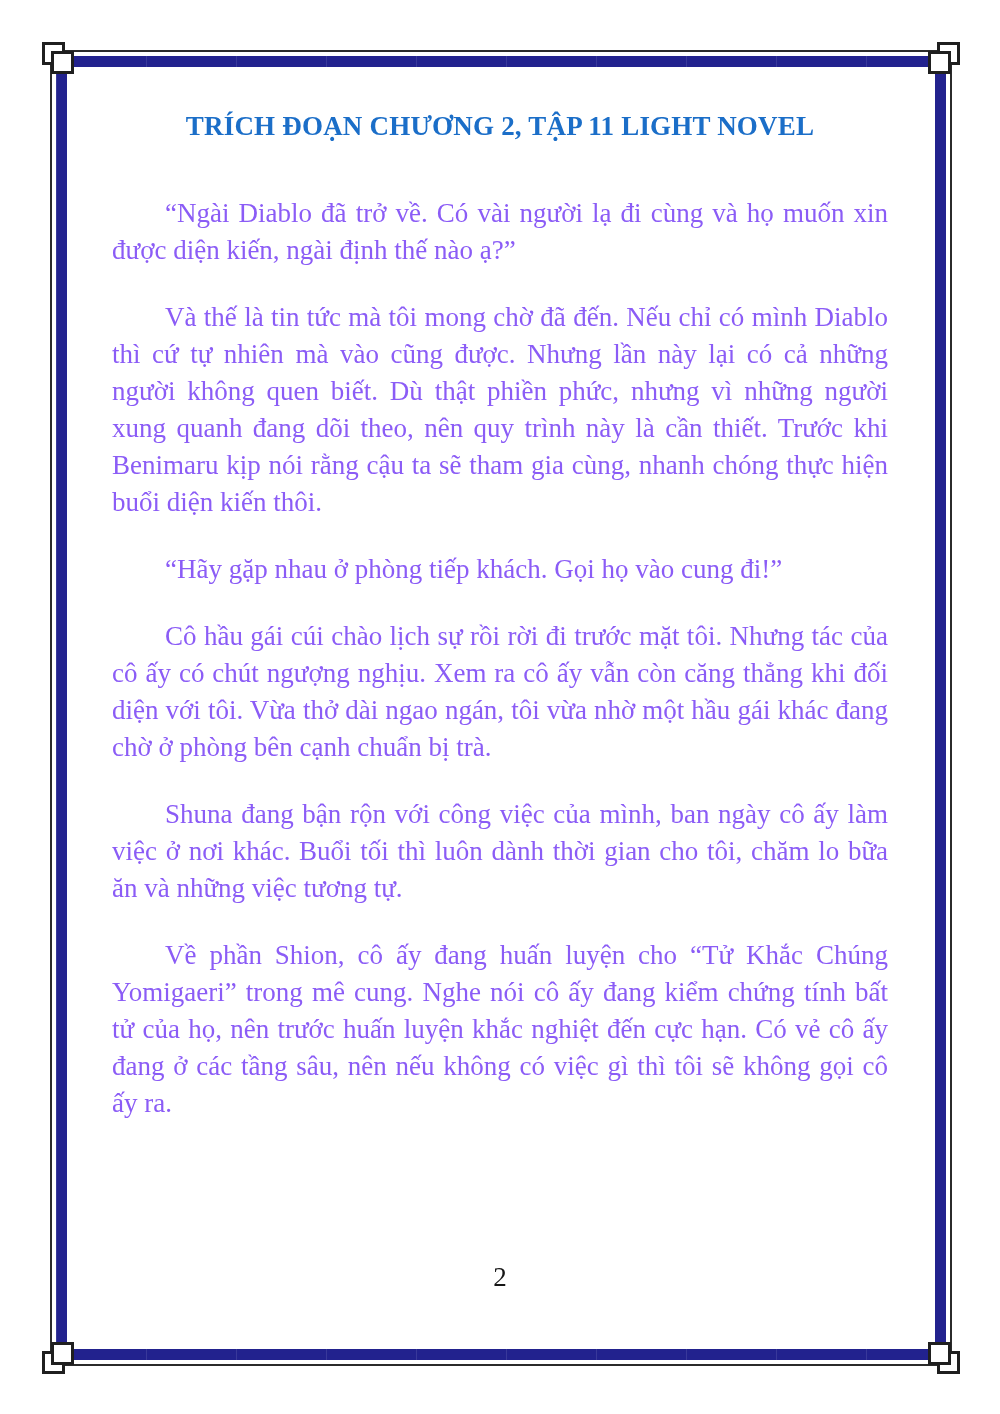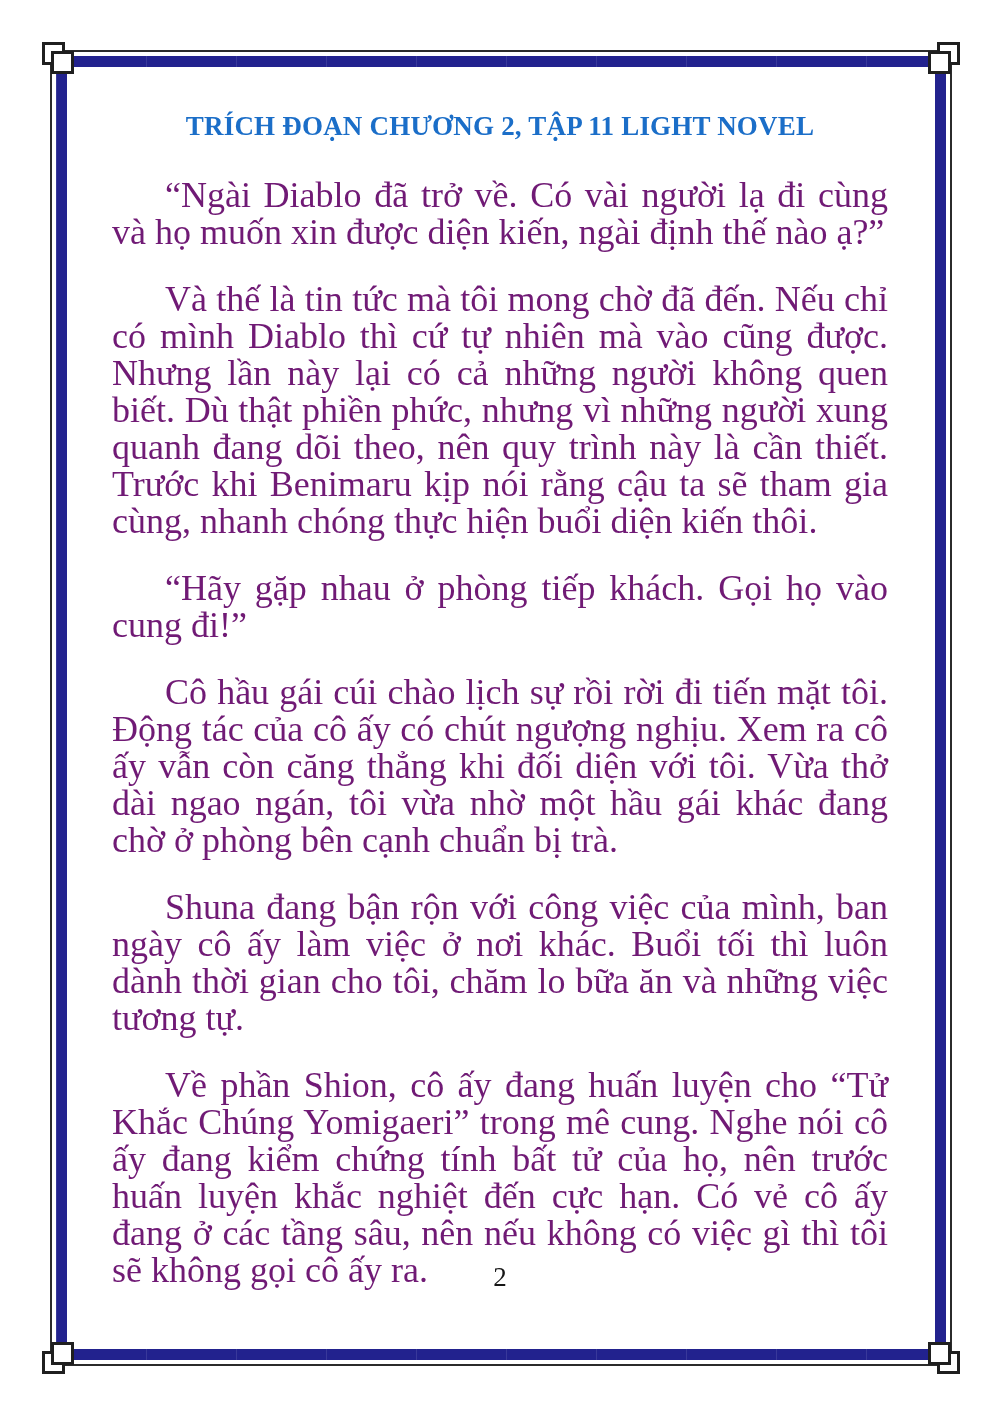--- a/index.html
+++ b/index.html
@@ -52,30 +52,30 @@
     position: absolute;
     left: 112px; right: 112px; top: 108px;
     color: #161616;
   }
   .doc-title {
     text-align: center;
     font-weight: bold;
     font-size: 27px;
     line-height: 37px;
     color: #1b6ec8;
-    margin: 0 0 32px 0;
+    margin: 0 0 50px 0;
     letter-spacing: 0.2px;
   }
   .para {
-    font-size: 36px;
+    font-size: 27px;
     line-height: 37px;
     text-align: justify;
     text-indent: 53px;
     margin: 0 0 30px 0;
-    color: #701a75;
+    color: #8b5cf6;
   }
   .page-number {
     position: absolute;
     left: 0; right: 0;
     top: 1262px;
     text-align: center;
     font-size: 27px;
     color: #161616;
   }
 </style>
@@ -102,20 +102,20 @@
   <div class="corner corner-br">
     <div class="sq sq1"></div>
     <div class="sq sq2"></div>
   </div>
 
   <div class="content">
     <h1 class="doc-title">TRÍCH ĐOẠN CHƯƠNG 2, TẬP 11 LIGHT NOVEL</h1>
     <p class="para">“Ngài Diablo đã trở về. Có vài người lạ đi cùng và họ muốn xin được diện kiến, ngài định thế nào ạ?”</p>
     <p class="para">Và thế là tin tức mà tôi mong chờ đã đến. Nếu chỉ có mình Diablo thì cứ tự nhiên mà vào cũng được. Nhưng lần này lại có cả những người không quen biết. Dù thật phiền phức, nhưng vì những người xung quanh đang dõi theo, nên quy trình này là cần thiết. Trước khi Benimaru kịp nói rằng cậu ta sẽ tham gia cùng, nhanh chóng thực hiện buổi diện kiến thôi.</p>
     <p class="para">“Hãy gặp nhau ở phòng tiếp khách. Gọi họ vào cung đi!”</p>
-    <p class="para">Cô hầu gái cúi chào lịch sự rồi rời đi tiến mặt tôi. Động tác của cô ấy có chút ngượng nghịu. Xem ra cô ấy vẫn còn căng thẳng khi đối diện với tôi. Vừa thở dài ngao ngán, tôi vừa nhờ một hầu gái khác đang chờ ở phòng bên cạnh chuẩn bị trà.</p>
+    <p class="para">Cô hầu gái cúi chào lịch sự rồi rời đi trước mặt tôi. Nhưng tác của cô ấy có chút ngượng nghịu. Xem ra cô ấy vẫn còn căng thẳng khi đối diện với tôi. Vừa thở dài ngao ngán, tôi vừa nhờ một hầu gái khác đang chờ ở phòng bên cạnh chuẩn bị trà.</p>
     <p class="para">Shuna đang bận rộn với công việc của mình, ban ngày cô ấy làm việc ở nơi khác. Buổi tối thì luôn dành thời gian cho tôi, chăm lo bữa ăn và những việc tương tự.</p>
     <p class="para">Về phần Shion, cô ấy đang huấn luyện cho “Tử Khắc Chúng Yomigaeri” trong mê cung. Nghe nói cô ấy đang kiểm chứng tính bất tử của họ, nên trước huấn luyện khắc nghiệt đến cực hạn. Có vẻ cô ấy đang ở các tầng sâu, nên nếu không có việc gì thì tôi sẽ không gọi cô ấy ra.</p>
   </div>
 
   <div class="page-number">2</div>
 
 </div>
 
 </body></html>

